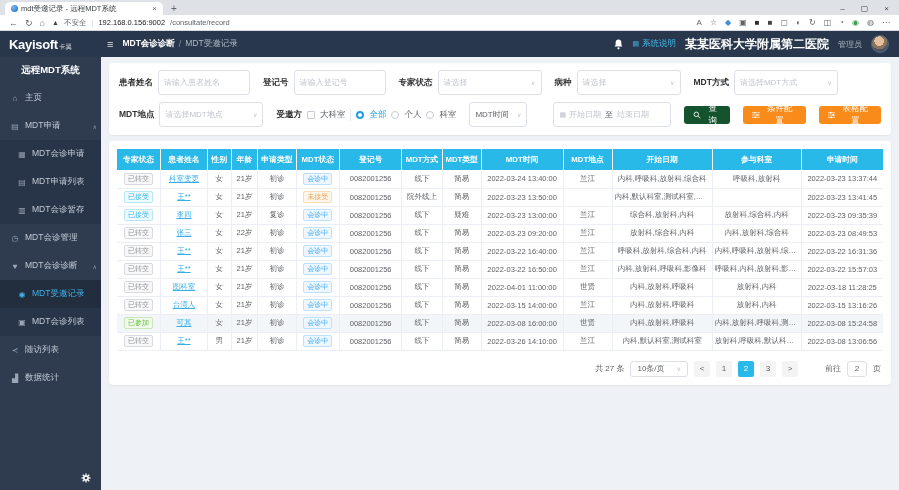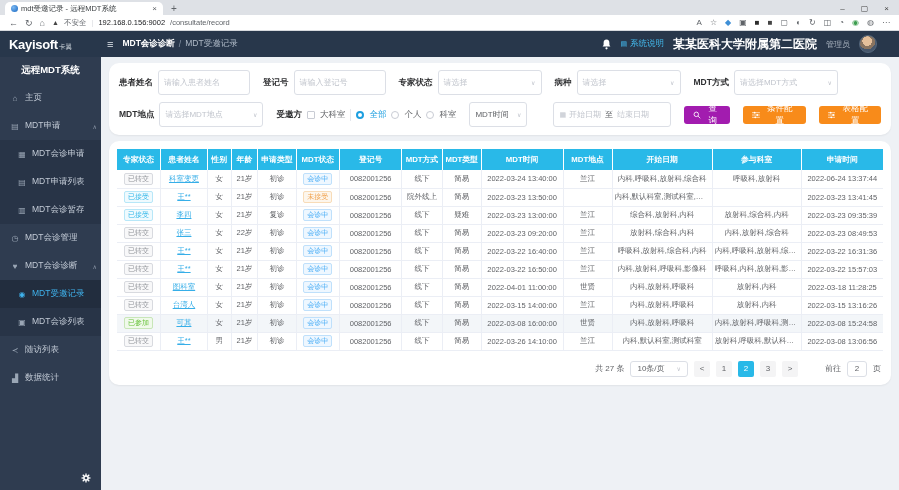--- a/index.html
+++ b/index.html
@@ -29,21 +29,21 @@
   
   .app-header { height:26px; background:#28374b; display:flex; align-items:center; }
   .logo { width:101px; flex:none; padding-left:9px; color:#fff; display:flex; align-items:baseline; gap:1px; }
   .logo-main { font-size:13px; font-weight:bold; letter-spacing:-.3px; }
   .logo-sub { font-size:6.5px; color:#cfd6dd; }
   .menu-toggle { color:#e3e8ee; font-size:11px; margin:0 9px 0 6px; }
   .breadcrumb { font-size:8.5px; display:flex; gap:4px; align-items:center; }
   .crumb-1 { color:#fff; font-weight:bold; }
   .crumb-sep { color:#8795a5; }
   .crumb-2 { color:#aeb9c6; }
-  .header-right { margin-left:auto; display:flex; align-items:center; gap:9px; padding-right:22px; }
+  .header-right { margin-left:auto; display:flex; align-items:center; gap:9px; padding-right:10px; }
   .sys-note { color:#43b7ea; font-size:8.5px; display:flex; align-items:center; gap:3px; }
   .sys-note .ic { font-size:7px; }
   .hospital { color:#fff; font-size:12px; font-weight:bold; }
   .role { color:#aab4c0; font-size:8px; }
   .avatar { width:18px; height:18px; border-radius:50%; flex:none; border:1px solid #55677c;
             background:radial-gradient(circle at 45% 32%, #e6c09a 0 34%, #8a7460 35% 58%, #46566b 59%); }
 
   
   .app-body { display:flex; height:433px; }
   .sidebar { width:101px; flex:none; background:#2f3c50; position:relative; }
@@ -51,42 +51,42 @@
   .side-item { height:28px; display:flex; align-items:center; gap:5px; padding:0 4px 0 10px; font-size:8.5px; color:#c3cbd6; }
   .side-item .icn { width:10px; font-size:8px; text-align:center; color:#9aa6b5; flex:none; }
   .side-item .lbl { white-space:nowrap; overflow:hidden; }
   .side-item.lv2 { background:#283447; padding-left:17px; }
   .side-item.active { background:#222d3e; color:#3fb2ec; }
   .side-item.active .icn { color:#3fb2ec; }
   .caret { margin-left:auto; font-size:6px; color:#8a95a5; }
   .gear-btn { position:absolute; bottom:7px; right:10px; line-height:0; }
 
   .main { flex:1; padding:6px 8px; overflow:hidden; }
-  .card { background:#fff; border-radius:10px; box-shadow:0 1px 2px rgba(0,0,0,.06); }
+  .card { background:#fff; border-radius:4px; box-shadow:0 1px 2px rgba(0,0,0,.06); }
 
   
   .filter-card { padding:7px 10px 1px; }
   .f-row { display:flex; align-items:center; gap:13px; margin-bottom:7px; }
   .f-group { display:flex; align-items:center; gap:5px; flex:none; }
   .f-label { font-size:8.5px; font-weight:bold; color:#303133; white-space:nowrap; }
   .box { height:25px; border:1px solid #dcdfe6; border-radius:3px; background:#fff; display:flex; align-items:center; padding:0 5px; font-size:8px; }
   .ph { color:#c0c4cc; }
   .val { color:#606266; }
   .car { color:#c0c4cc; font-size:6px; margin-left:auto; padding-left:4px; }
   .w92 { width:92px; } .w104 { width:104px; } .w58 { width:58px; } .w118 { width:118px; }
   .cb { width:8px; height:8px; border:1px solid #c9ccd4; border-radius:1px; background:#fff; flex:none; }
   .opt-label { font-size:8.5px; color:#606266; }
   .vdiv { width:1px; height:12px; background:#e4e7ed; }
   .radio { width:8px; height:8px; border:1px solid #c9ccd4; border-radius:50%; background:#fff; flex:none; }
   .radio.sel { border:2.5px solid #1d9fe0; }
   .opt-label.sel { color:#1d9fe0; }
   .date-sep { color:#606266; font-size:8px; padding:0 4px; }
   .cal-ic { color:#c0c4cc; font-size:7px; margin-right:3px; }
   .btn { height:18px; border:none; border-radius:3px; color:#fff; font-size:8.5px; display:flex; align-items:center; gap:3px; padding:0 9px; font-family:inherit; }
-  .btn-search { background:#a21caf; }
+  .btn-search { background:#14532d; }
   .btn-orange { background:#f88b1a; }
 
   
   .table-card { margin-top:6px; padding:8px 8px 8px; }
   table { width:100%; border-collapse:collapse; table-layout:fixed; }
   th { background:#29b9e8; color:#fff; font-size:7.8px; font-weight:bold; height:21px; border-right:1px solid rgba(255,255,255,.35); white-space:nowrap; overflow:hidden; }
   th:last-child { border-right:none; }
   td { height:18px; font-size:7.5px; color:#606266; text-align:center; border-bottom:1px solid #ebeef5; border-right:1px solid #ebeef5; white-space:nowrap; overflow:hidden; text-overflow:ellipsis; padding:0 2px; }
   td:last-child { border-right:none; }
   tr.hl td { background:#f3f6f9; }
@@ -391,21 +391,21 @@
               <td data-interactable="false">21岁</td>
               <td data-interactable="false">初诊</td>
               <td data-interactable="false"><span class="tag tag-blue" data-interactable="false">会诊中</span></td>
               <td data-interactable="false">0082001256</td>
               <td data-interactable="false">线下</td>
               <td data-interactable="false">简易</td>
               <td data-interactable="false">2022-03-24 13:40:00</td>
               <td data-interactable="false">兰江</td>
               <td data-interactable="false">内科,呼吸科,放射科,综合科</td>
               <td data-interactable="false">呼吸科,放射科</td>
-              <td data-interactable="false">2022-06-24 13:37:44</td>
+              <td data-interactable="false">2022-03-23 13:37:44</td>
             </tr>
             <tr data-interactable="false">
               <td data-interactable="false"><span class="tag tag-cyan" data-interactable="false">已接受</span></td>
               <td data-interactable="false"><a class="name" data-interactable="true">王**</a></td>
               <td data-interactable="false">女</td>
               <td data-interactable="false">21岁</td>
               <td data-interactable="false">初诊</td>
               <td data-interactable="false"><span class="tag tag-orange" data-interactable="false">未接受</span></td>
               <td data-interactable="false">0082001256</td>
               <td data-interactable="false">院外线上</td>

